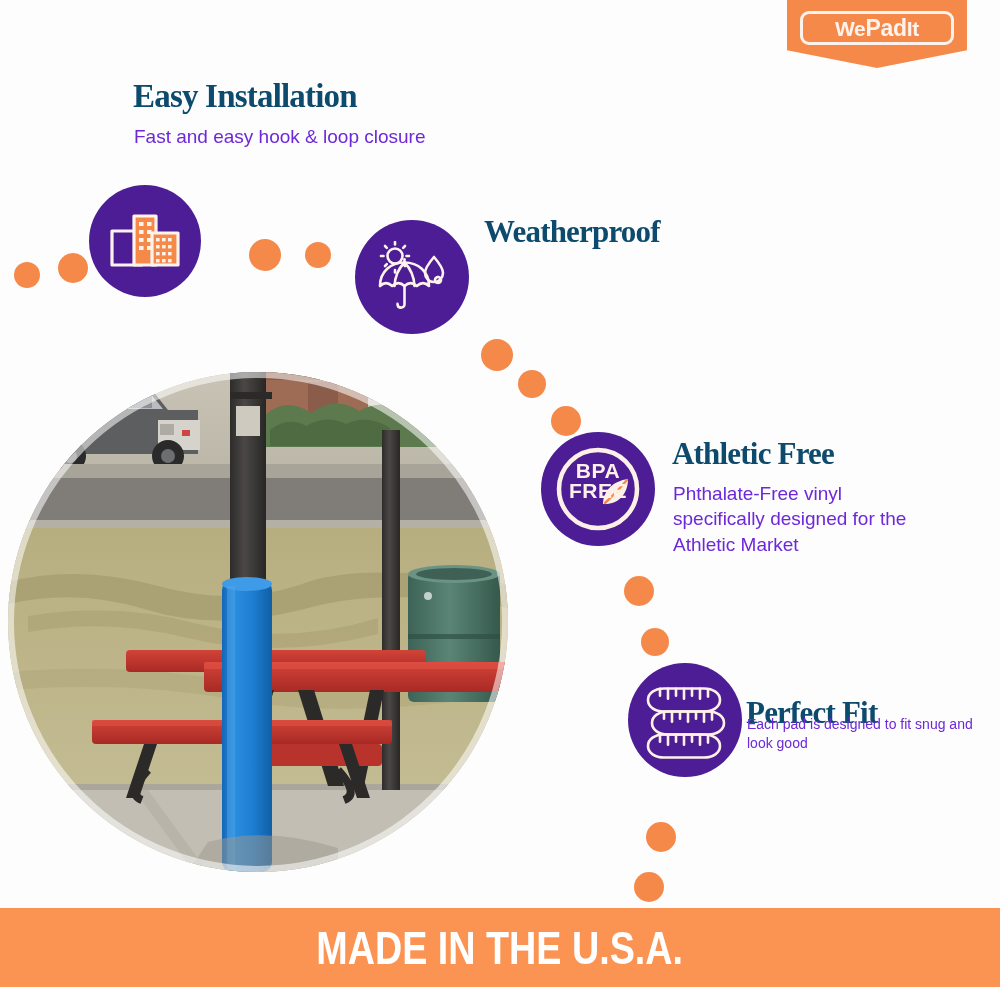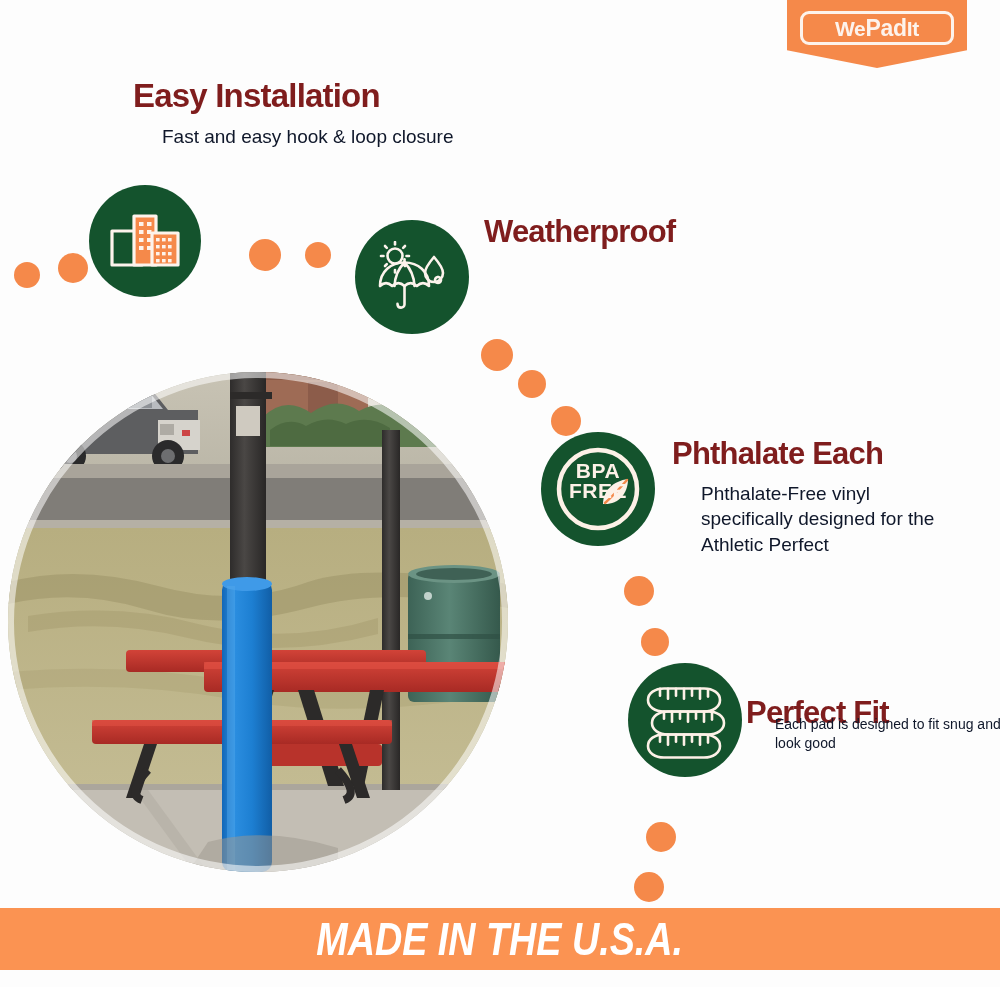--- a/index.html
+++ b/index.html
@@ -51,50 +51,50 @@
     line-height: 1;
   }
   #logo-text .lt-we { font-weight: 700; }
   #logo-text .lt-pad { font-weight: 800; font-size: 23px; }
   #logo-text .lt-it { font-weight: 700; }
 
   
   .feat-title {
     position: absolute;
     font-weight: 800;
-    color: #7f1d1d;
+    color: #0c4a6e;
     letter-spacing: -0.8px;
     line-height: 1.05;
     white-space: nowrap;
+    font-family: Liberation Serif, serif;
   }
   .feat-sub {
     position: absolute;
     font-weight: 400;
-    color: #0f172a;
+    color: #6d28d9;
     line-height: 1.33;
-    margin-left: 28px;
   }
 
   #title-easy       { left: 133px; top: 79px;  font-size: 33px; }
   #sub-easy         { left: 134px; top: 124px; font-size: 19px; width: 420px; }
 
   #title-weather    { left: 484px; top: 216px; font-size: 31px; }
   #sub-weather      { left: 485px; top: 256px; font-size: 19px; width: 420px; }
 
   #title-phthalate  { left: 672px; top: 438px; font-size: 31px; }
   #sub-phthalate    { left: 673px; top: 481px; font-size: 19px; width: 262px; }
 
   #title-fit        { left: 746px; top: 697px; font-size: 31px; }
   #sub-fit          { left: 747px; top: 715px; font-size: 14px; width: 228px; }
 
   
   .icon-circle {
     position: absolute;
     border-radius: 50%;
-    background: #14532d;
+    background: #4c1d95;
     display: flex;
     align-items: center;
     justify-content: center;
   }
   #icon-building { left: 89px;  top: 185px; width: 112px; height: 112px; }
   #icon-weather  { left: 355px; top: 220px; width: 114px; height: 114px; }
   #icon-bpa      { left: 541px; top: 432px; width: 114px; height: 114px; }
   #icon-fit      { left: 628px; top: 663px; width: 114px; height: 114px; }
 
   .icon-circle svg { display: block; }
@@ -132,26 +132,25 @@
     background: #cfcfc6;
   }
   #photo-svg { display:block; width:100%; height:100%; }
 
   
   #usa-banner {
     position: absolute;
     left: 0;
     top: 908px;
     width: 1000px;
-    height: 62px;
+    height: 79px;
     background: #fb9352;
     display: flex;
     align-items: center;
     justify-content: center;
-    font-style: italic;
   }
   #usa-text {
     color: #ffffff;
     font-weight: 800;
     font-size: 46px;
     letter-spacing: 0px;
     transform: scaleX(0.82);
     white-space: nowrap;
     line-height: 1;
   }
@@ -248,22 +247,22 @@
         <path d="M32.5 21.5 C26 28 23 35.5 22.5 45"></path>
         <path d="M32.5 21.5 C39 28 42 35.5 42.5 45"></path>
 
         <path d="M32.5 45 v18.5 c0 4 -7 4.5 -7 -0.6"></path>
 
         <path d="M32.5 21.5 v-3.2"></path>
       </svg>
     </span>
   </div>
 
-  <div class="feat-title" id="title-phthalate">Phthalate Each</div>
-  <div class="feat-sub" id="sub-phthalate">Phthalate-Free vinyl specifically designed for the Athletic Perfect</div>
+  <div class="feat-title" id="title-phthalate">Athletic Free</div>
+  <div class="feat-sub" id="sub-phthalate">Phthalate-Free vinyl specifically designed for the Athletic Market</div>
 
   <div class="icon-circle" id="icon-bpa">
     <span style="position:absolute;left:0;top:0;width:100%;height:100%;">
       <svg width="114" height="114" viewBox="0 0 114 114" fill="none">
 
         <circle cx="57" cy="57" r="39" stroke="#fdf1e7" stroke-width="4.5" fill="none"></circle>
 
         <path d="M62 72 c0 -13 10 -23 25 -25 0 15 -10 26 -25 25 z" fill="#fdf1e7"></path>
         <path d="M64 71 C72 64 79 56 86 48" stroke="#f5894a" stroke-width="2.4" stroke-linecap="round"></path>
       </svg>

